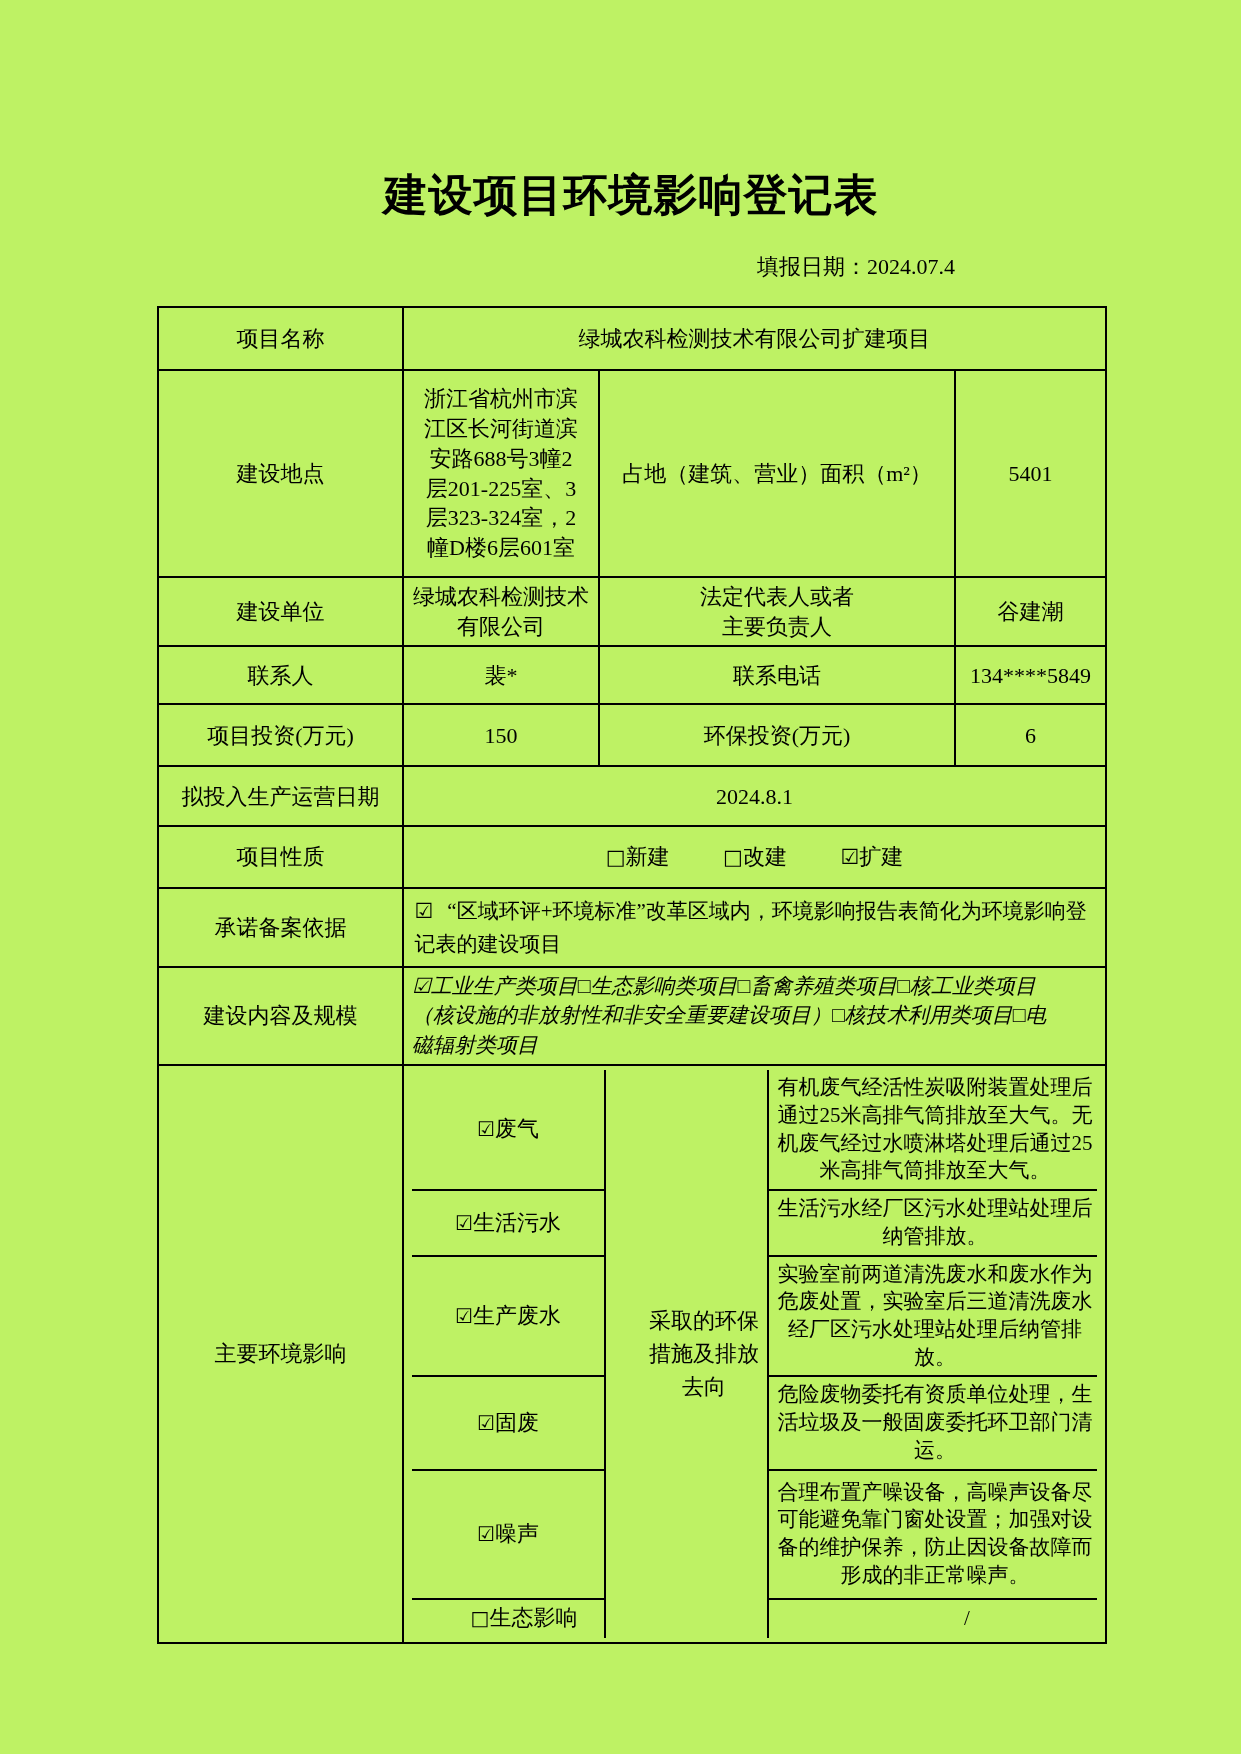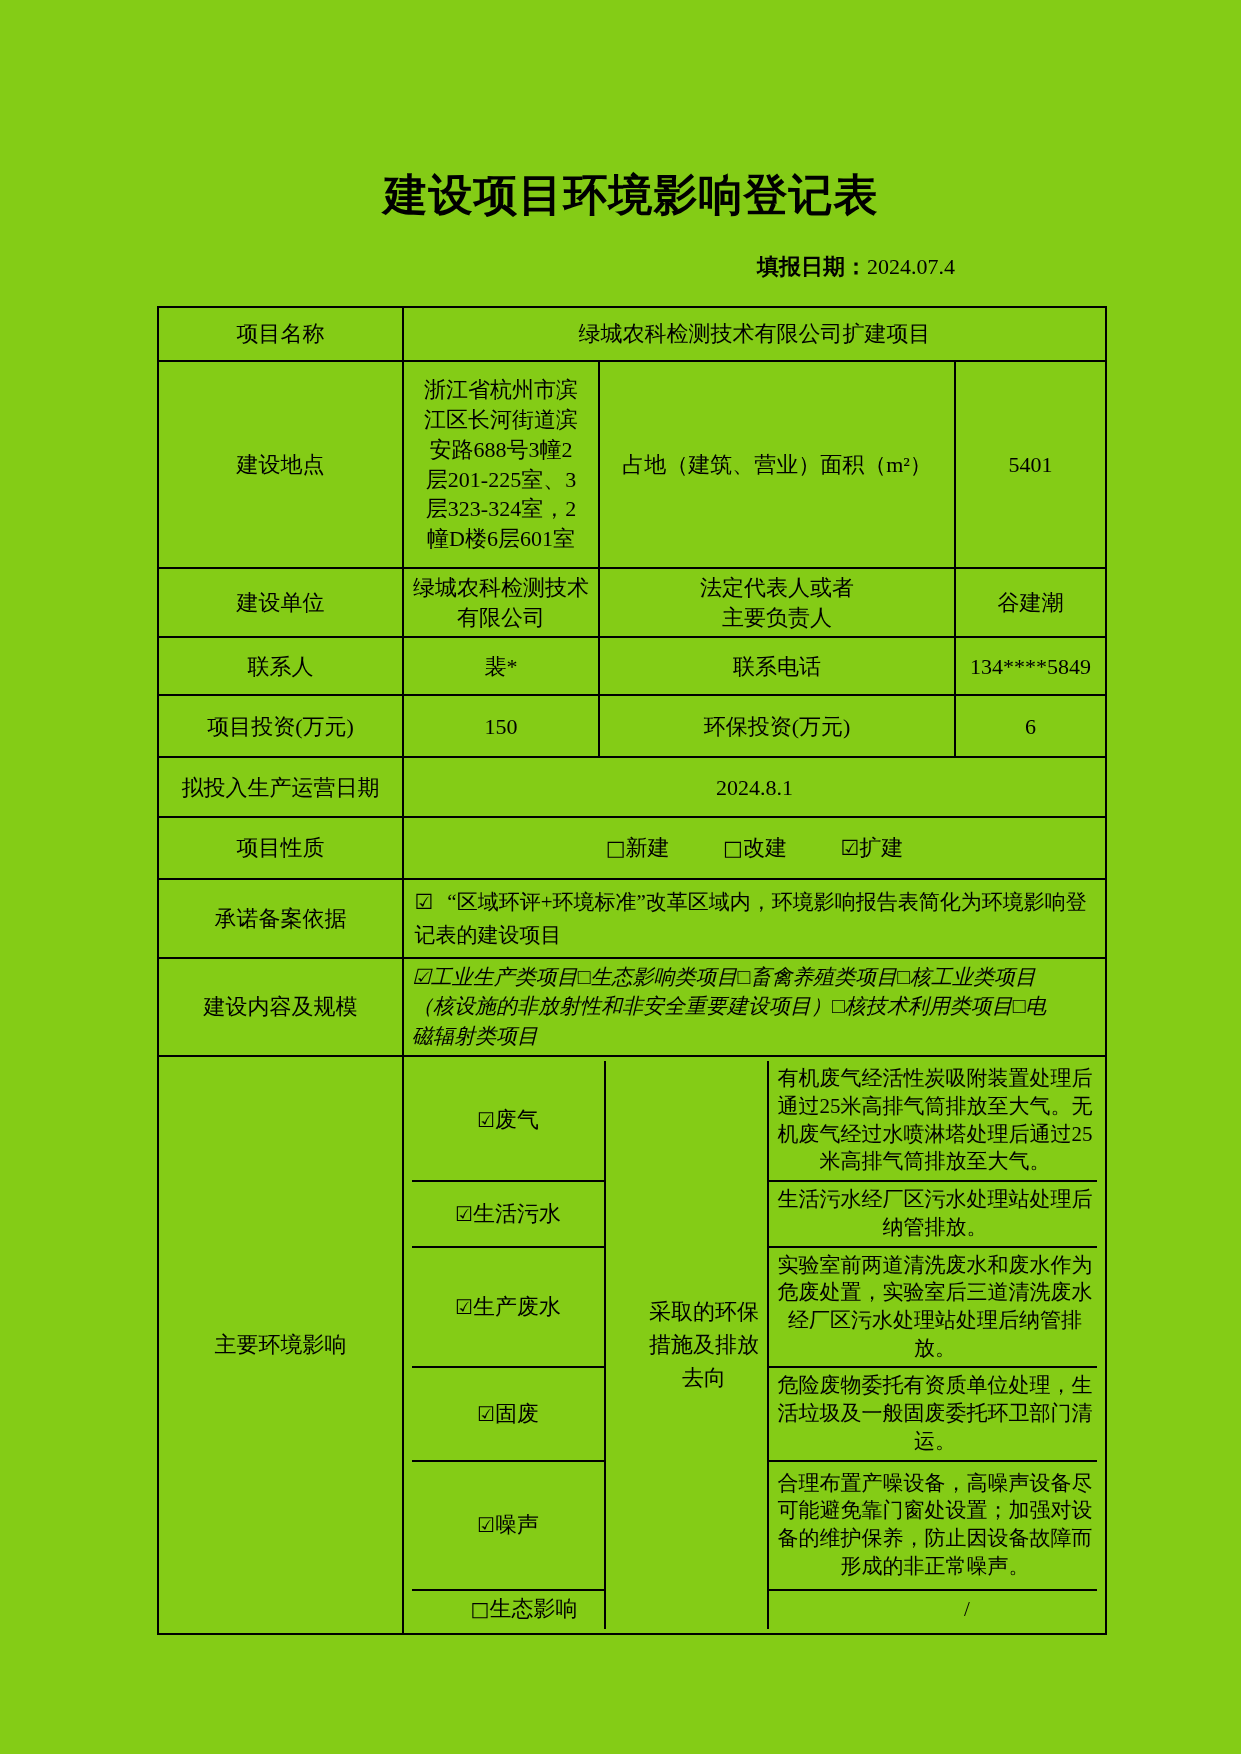--- a/index.html
+++ b/index.html
@@ -1,34 +1,34 @@
 <!DOCTYPE html>
 <html><head>
 <meta charset="utf-8">
 <style>
   * { margin:0; padding:0; box-sizing:border-box; }
   html,body { background:#888; }
   .page {
     position:relative;
     width:1241px; height:1754px;
-    background:#84cc16;
+    background:#bef264;
     margin:0 auto;
     font-family:"Liberation Serif","DejaVu Serif",serif;
     color:#000;
   }
   .doc-title {
     position:absolute; top:166px; left:157px; width:948px;
     text-align:center; font-size:44px; font-weight:bold;
     letter-spacing:1px;
   }
   .date-line {
     position:absolute; top:252px; left:157px; width:798px;
     text-align:right; font-size:22px;
   }
-  .date-line .lbl { font-weight:bold; }
+  .date-line .lbl { font-weight:normal; }
   table.form {
     position:absolute; top:306px; left:157px; width:948px;
     border-collapse:collapse; table-layout:fixed;
   }
   table.form td {
     border:2px solid #000;
     font-size:22px; text-align:center; vertical-align:middle;
     padding:4px 8px; line-height:1.35;
     word-break:break-all;
   }
@@ -70,21 +70,21 @@
 
   <table class="form">
     <colgroup>
         <col style="width:245px">
         <col style="width:196px">
         <col style="width:356px">
         <col style="width:151px">
       </colgroup>
 
     <tbody>
-        <tr style="height:54px">
+        <tr style="height:63px">
       <td class="label-cell">项目名称</td>
       <td colspan="3">绿城农科检测技术有限公司扩建项目</td>
     </tr>
 
     <tr style="height:207px">
       <td class="label-cell">建设地点</td>
       <td>
             <div class="addr-wrap">浙江省杭州市滨江区长河街道滨安路688号3幢2层201-225室、3层323-324室，2幢D楼6层601室</div>
           </td>
       <td>占地（建筑、营业）面积（m²）</td>

